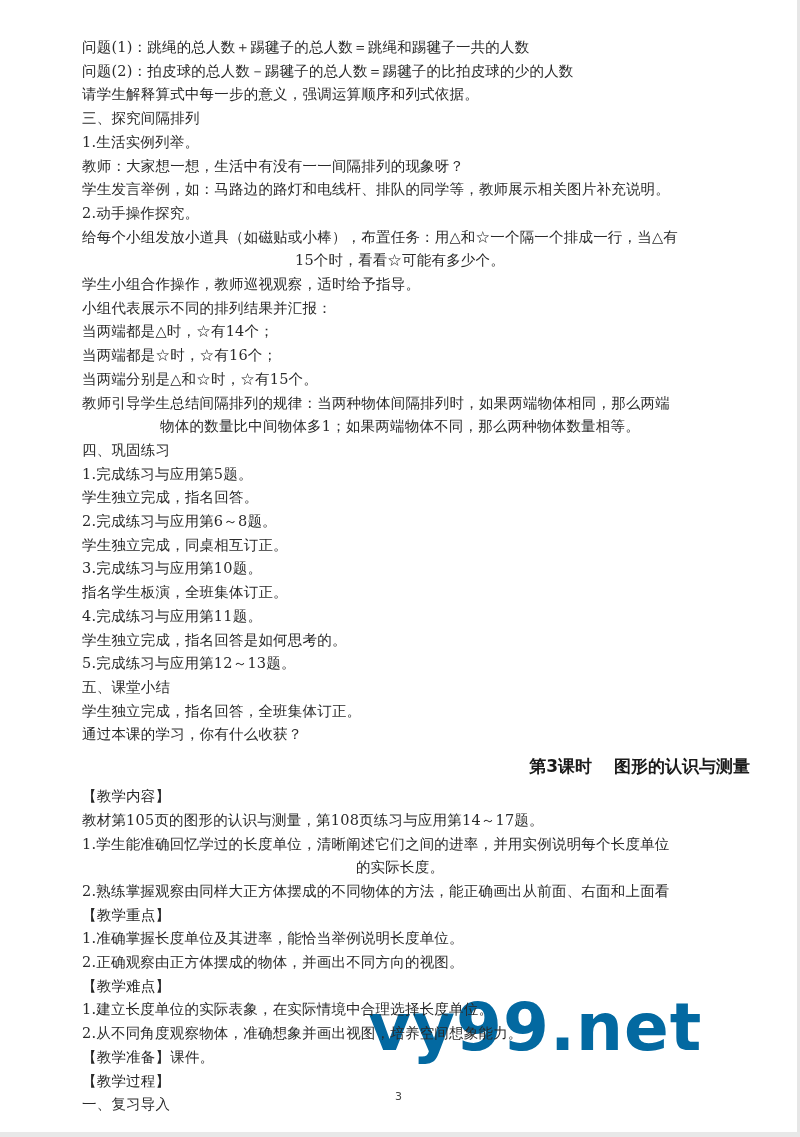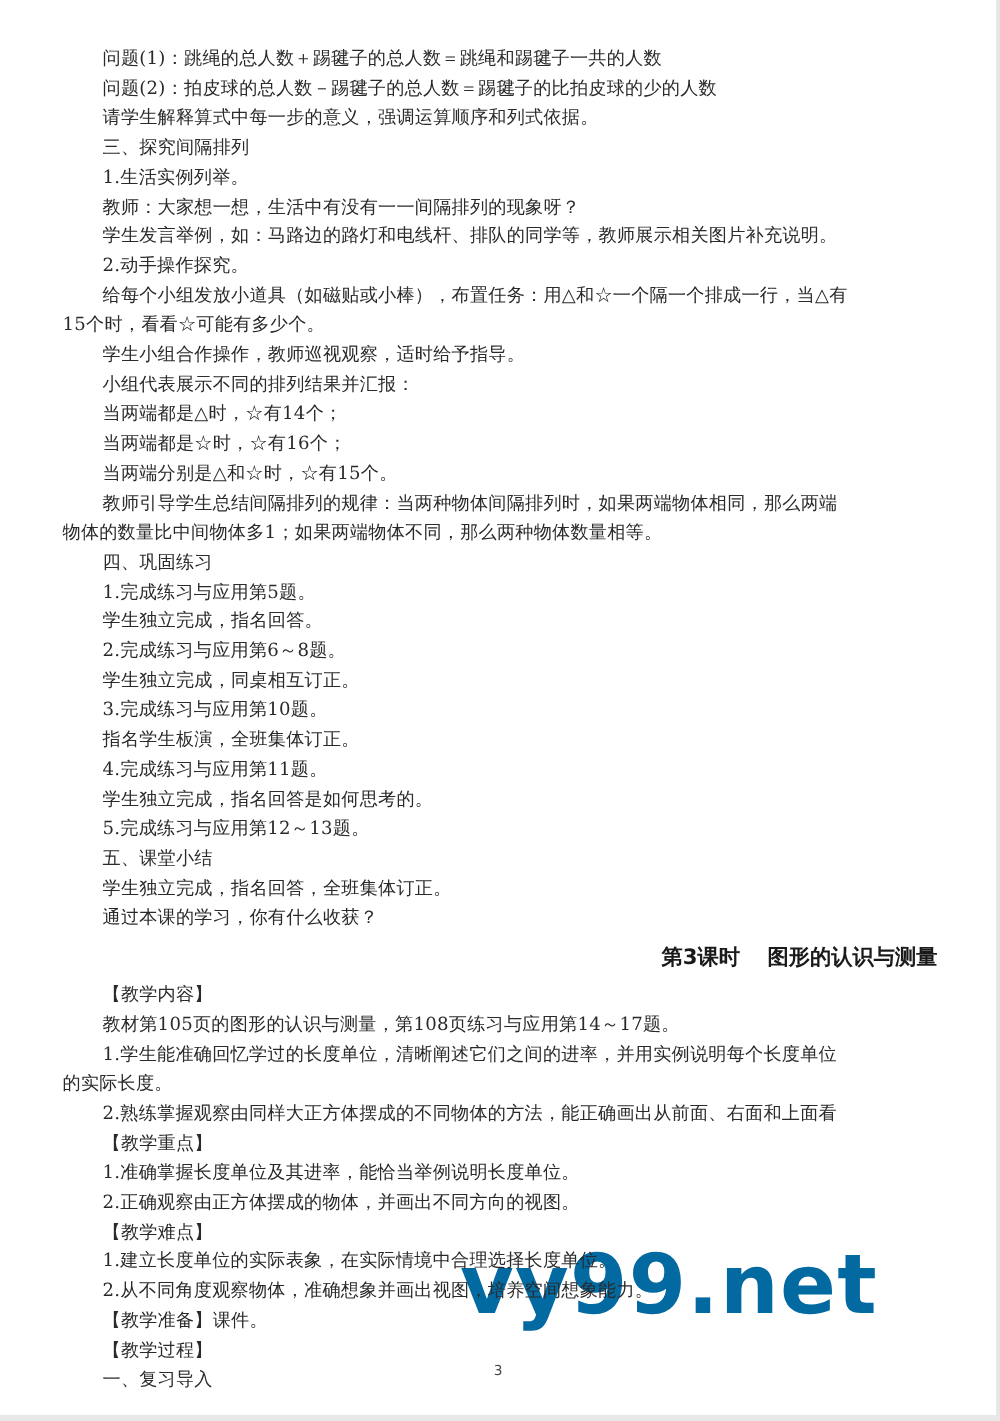--- a/index.html
+++ b/index.html
@@ -36,21 +36,21 @@
       top: 36px;
       width: 690px;
     }
     .line {
       font-size: 14.5px;
       line-height: 23.7px;
       white-space: nowrap;
       letter-spacing: 0.2px;
     }
     .line.indent { padding-left: 22px; }
-    .line.hang { margin-left: -10px; }
+    .line.hang { margin-left: -10px; text-align: center; }
     .heading {
       text-align: right;
       font-family: "DejaVu Sans", "Liberation Sans", sans-serif;
       font-weight: bold;
       font-size: 17px;
       line-height: 34px;
       margin: 2px 0 2px 0;
       color: #1a1a1a;
     }
     .heading .gap { display: inline-block; width: 22px; }

